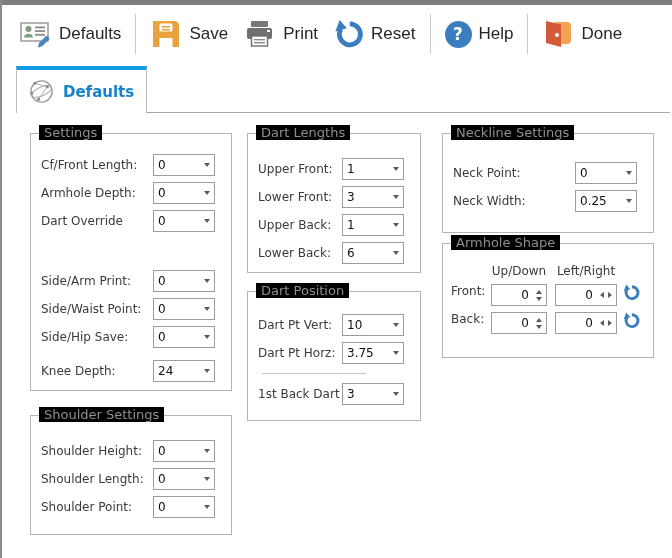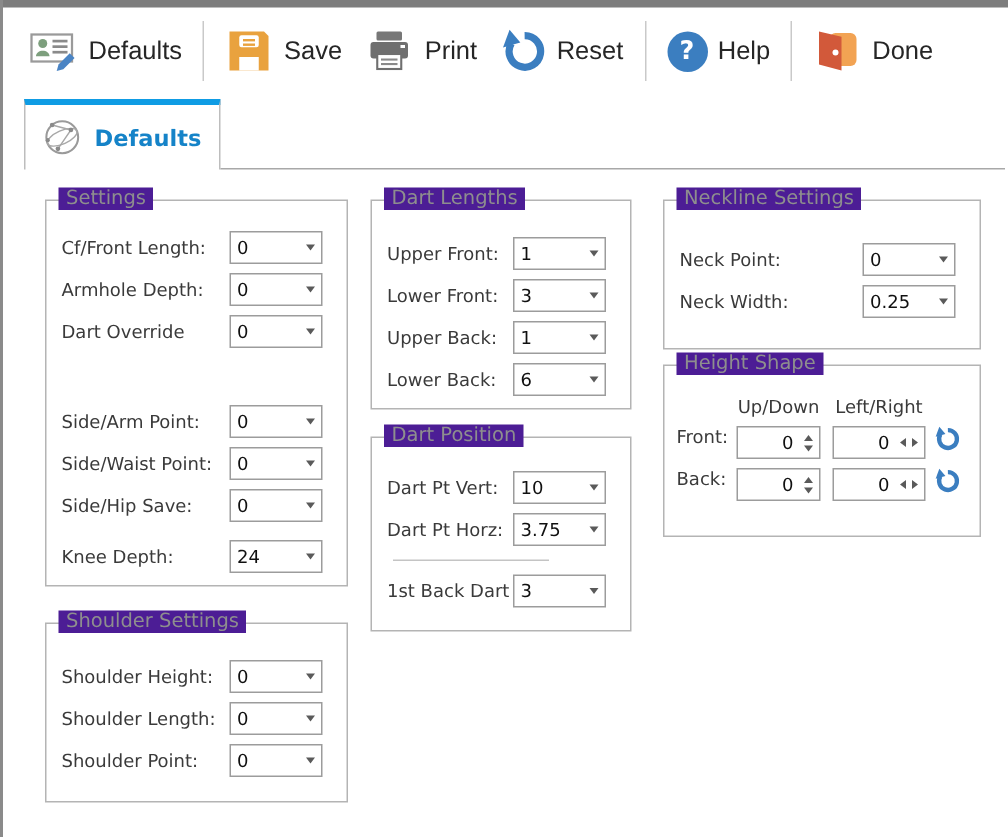--- a/index.html
+++ b/index.html
@@ -29,21 +29,21 @@
   .tab{
     position:absolute;left:14px;top:66px;width:131px;height:47px;box-sizing:border-box;
     border-top:4px solid #0f9ce4;border-left:1px solid #bdbdbd;border-right:1px solid #bdbdbd;
     background:#fff;display:flex;align-items:center;gap:8px;padding-left:11px;cursor:pointer;
   }
   .tab-label{font-size:15px;font-weight:bold;color:#1583c8;}
   .tabline{position:absolute;left:145px;top:112px;width:523px;height:1px;background:#a8a8a8;}
   
   .group{position:absolute;border:1px solid #b4b4b4;background:#fff;box-sizing:border-box;}
   .legend{
-    position:absolute;top:-9px;left:8px;background:#4c1d95;padding:0 5px;
+    position:absolute;top:-9px;left:8px;background:#000000;padding:0 5px;
     color:#8e8e8e;font-size:13px;white-space:nowrap;
   }
   .gbody{box-sizing:border-box;height:100%;}
   .frow{display:flex;align-items:center;height:22px;margin:0 0 6px 10px;}
   .flabel{font-size:12px;color:#3a3a3a;white-space:nowrap;}
   .w-set .flabel{width:112px;}
   .w-dart .flabel{width:84px;}
   .w-neck .flabel{width:122px;}
   
   .combo{
@@ -196,21 +196,21 @@
         <span class="flabel">Dart Override</span>
         <div class="combo">
           <span class="combo-value">0</span>
           <span class="combo-btn">
               <span class="arr-down"></span>
             </span>
         </div>
       </div>
       <div style="height:32px;"></div>
       <div class="frow">
-        <span class="flabel">Side/Arm Point:</span>
+        <span class="flabel">Side/Arm Print:</span>
         <div class="combo">
           <span class="combo-value">0</span>
           <span class="combo-btn">
               <span class="arr-down"></span>
             </span>
         </div>
       </div>
       <div class="frow">
         <span class="flabel">Side/Waist Point:</span>
         <div class="combo">
@@ -369,21 +369,21 @@
           <span class="combo-value">0.25</span>
           <span class="combo-btn">
               <span class="arr-down"></span>
             </span>
         </div>
       </div>
     </div>
   </div>
 
   <div class="group" style="left:440px;top:243px;width:212px;height:115px;">
-    <span class="legend">Height Shape</span>
+    <span class="legend">Armhole Shape</span>
     <div class="gbody" style="padding-top:20px;">
       <div class="ah-headers">
         <span class="ah-h1">Up/Down</span>
         <span class="ah-h2">Left/Right</span>
       </div>
       <div class="ah-row">
         <span class="ah-label">Front:</span>
         <div class="spin">
           <span class="spin-value">0</span>
           <span class="spin-ud-btns">

